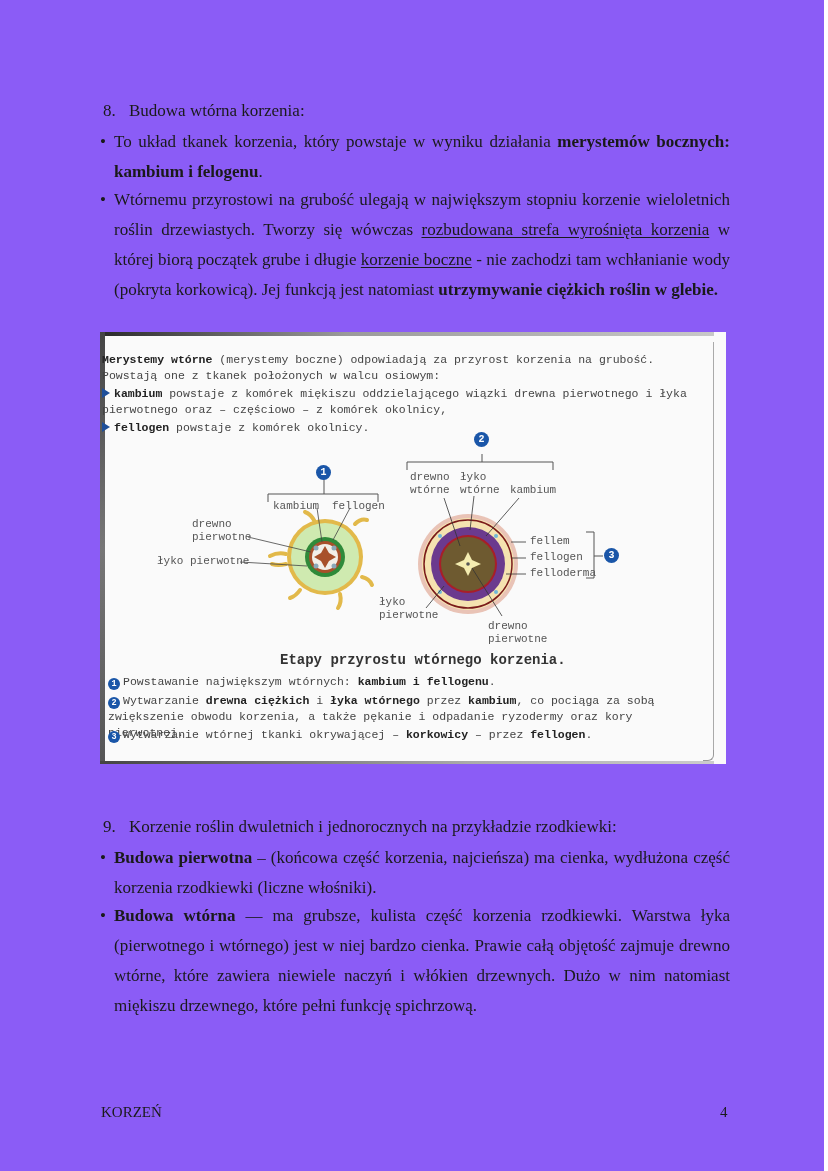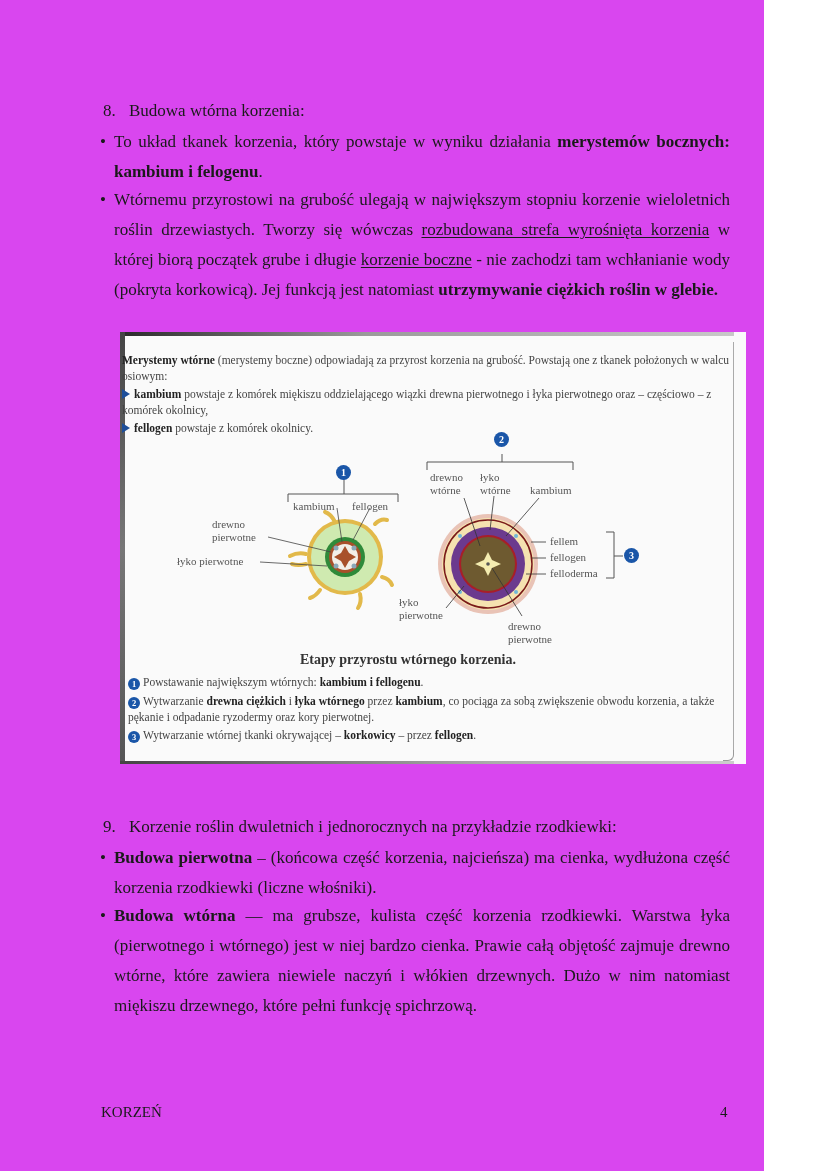--- a/index.html
+++ b/index.html
@@ -1,19 +1,19 @@
 <!DOCTYPE html>
 <html><head>
 <meta charset="utf-8">
 <style>
   html, body { margin: 0; padding: 0; background: #ffffff; }
   body { width: 828px; height: 1171px; position: relative; overflow: hidden; }
-  .page { position: absolute; left: 0; top: 0; width: 764px; height: 1171px; background: #d946ef; }
+  .page { position: absolute; left: 0; top: 0; width: 824px; height: 1171px; background: #8b5cf6; }
   .serif { font-family: "Liberation Serif", "DejaVu Serif", serif; color: #1a1a1a; }
-  .sans { font-family: Liberation Serif, serif; margin-left: 20px; }
+  .sans { font-family: Liberation Mono, monospace; }
 
   .heading { position: absolute; left: 103px; font-size: 17px; }
   .heading .num { display: inline-block; width: 26px; }
   .para { position: absolute; left: 100px; width: 630px; font-size: 17px; line-height: 30px; text-align: justify; }
   .para .bullet { position: absolute; left: 0; top: 0; }
   .para .body { margin-left: 14px; }
   b { font-weight: bold; }
   u { text-underline-offset: 2px; }
 
   

